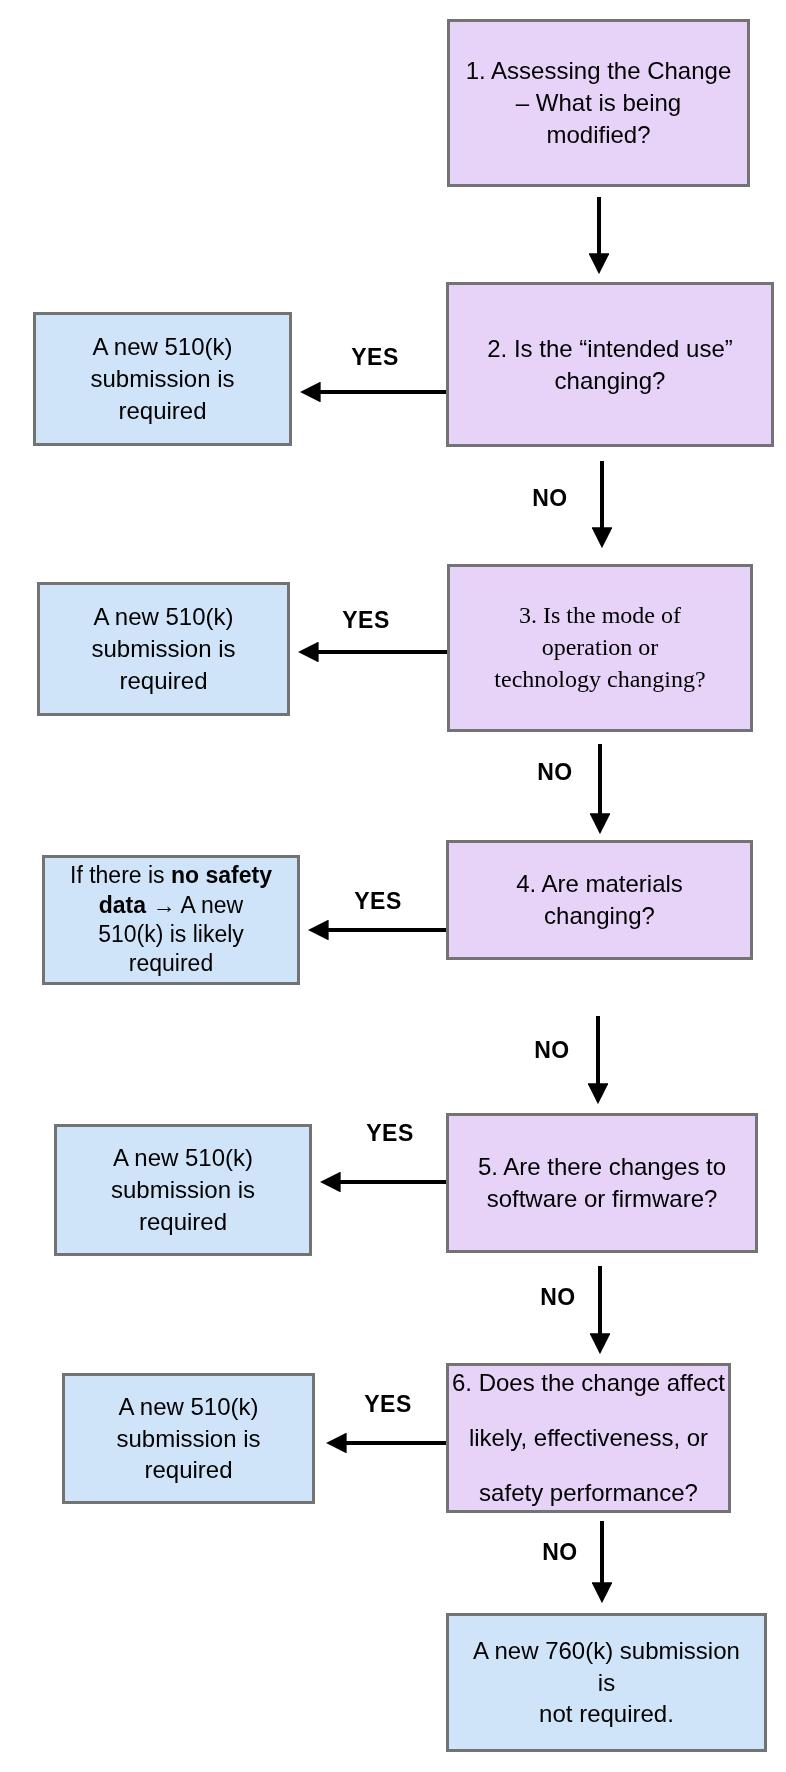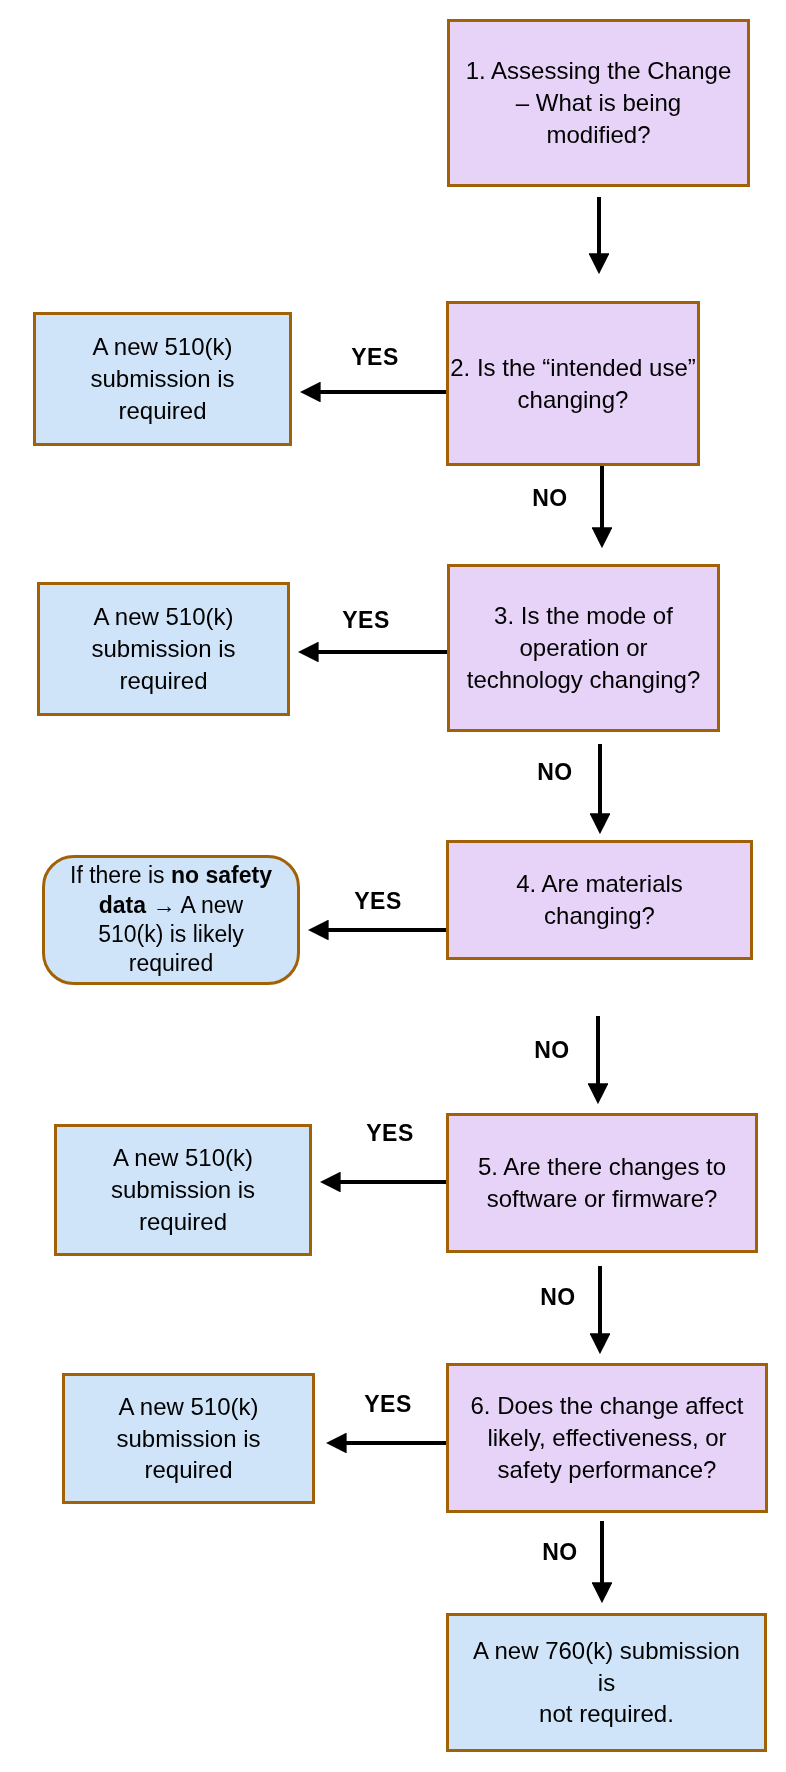--- a/index.html
+++ b/index.html
@@ -20,21 +20,21 @@
     position: absolute;
     left: 0;
     top: 0;
     width: 786px;
     height: 1772px;
     pointer-events: none;
   }
   .node {
     position: absolute;
     box-sizing: border-box;
-    border: 3px solid #a16207;
+    border: 3px solid #737373;
     display: flex;
     flex-direction: column;
     justify-content: center;
     align-items: center;
     text-align: right;
     font-size: 24px;
     line-height: 1.32;
   }
   .node--question { background: #E6D3F7; }
   .node--result   { background: #D0E4F9; }
@@ -78,60 +78,60 @@
     <line x1="446" y1="1182" x2="324" y2="1182" stroke="#000" stroke-width="4" marker-end="url(#ah)"></line>
     <line x1="446" y1="1443" x2="330" y2="1443" stroke="#000" stroke-width="4" marker-end="url(#ah)"></line>
   </svg>
 
   <div class="node node--question" style="left:447px; top:19px; width:303px; height:168px;">
     <div class="line">1. Assessing the Change</div>
     <div class="line">– What is being</div>
     <div class="line">modified?</div>
   </div>
 
-  <div class="node node--question" style="left:446px; top:301px; width:254px; height:165px;">
+  <div class="node node--question" style="left:446px; top:282px; width:328px; height:165px;">
     <div class="line">2. Is the “intended use”</div>
     <div class="line">changing?</div>
   </div>
 
-  <div class="node node--question" style="left:447px; top:564px; width:273px; height:168px;">
+  <div class="node node--question" style="left:447px; top:564px; width:306px; height:168px;font-family:Liberation Serif, serif;">
     <div class="line">3. Is the mode of</div>
     <div class="line">operation or</div>
     <div class="line">technology changing?</div>
   </div>
 
   <div class="node node--question" style="left:446px; top:840px; width:307px; height:120px;">
     <div class="line">4. Are materials</div>
     <div class="line">changing?</div>
   </div>
 
   <div class="node node--question" style="left:446px; top:1113px; width:312px; height:140px;">
     <div class="line">5. Are there changes to</div>
     <div class="line">software or firmware?</div>
   </div>
 
-  <div class="node node--question" style="left:446px; top:1363px; width:322px; height:150px;">
+  <div class="node node--question" style="left:446px; top:1363px; width:285px; height:150px;gap:23px;">
     <div class="line">6. Does the change affect</div>
     <div class="line">likely, effectiveness, or</div>
     <div class="line">safety performance?</div>
   </div>
 
   <div class="node node--result" style="left:33px; top:312px; width:259px; height:134px;">
     <div class="line">A new 510(k)</div>
     <div class="line">submission is</div>
     <div class="line">required</div>
   </div>
 
   <div class="node node--result" style="left:37px; top:582px; width:253px; height:134px;">
     <div class="line">A new 510(k)</div>
     <div class="line">submission is</div>
     <div class="line">required</div>
   </div>
 
-  <div class="node node--result node--r4" style="left:42px; top:855px; width:258px; height:130px;border-radius:32px;">
+  <div class="node node--result node--r4" style="left:42px; top:855px; width:258px; height:130px;">
     <div class="line"><span>If there is </span><span class="bold">no safety</span></div>
     <div class="line"><span class="bold">data</span><span> → A new</span></div>
     <div class="line">510(k) is likely</div>
     <div class="line">required</div>
   </div>
 
   <div class="node node--result" style="left:54px; top:1124px; width:258px; height:132px;">
     <div class="line">A new 510(k)</div>
     <div class="line">submission is</div>
     <div class="line">required</div>

